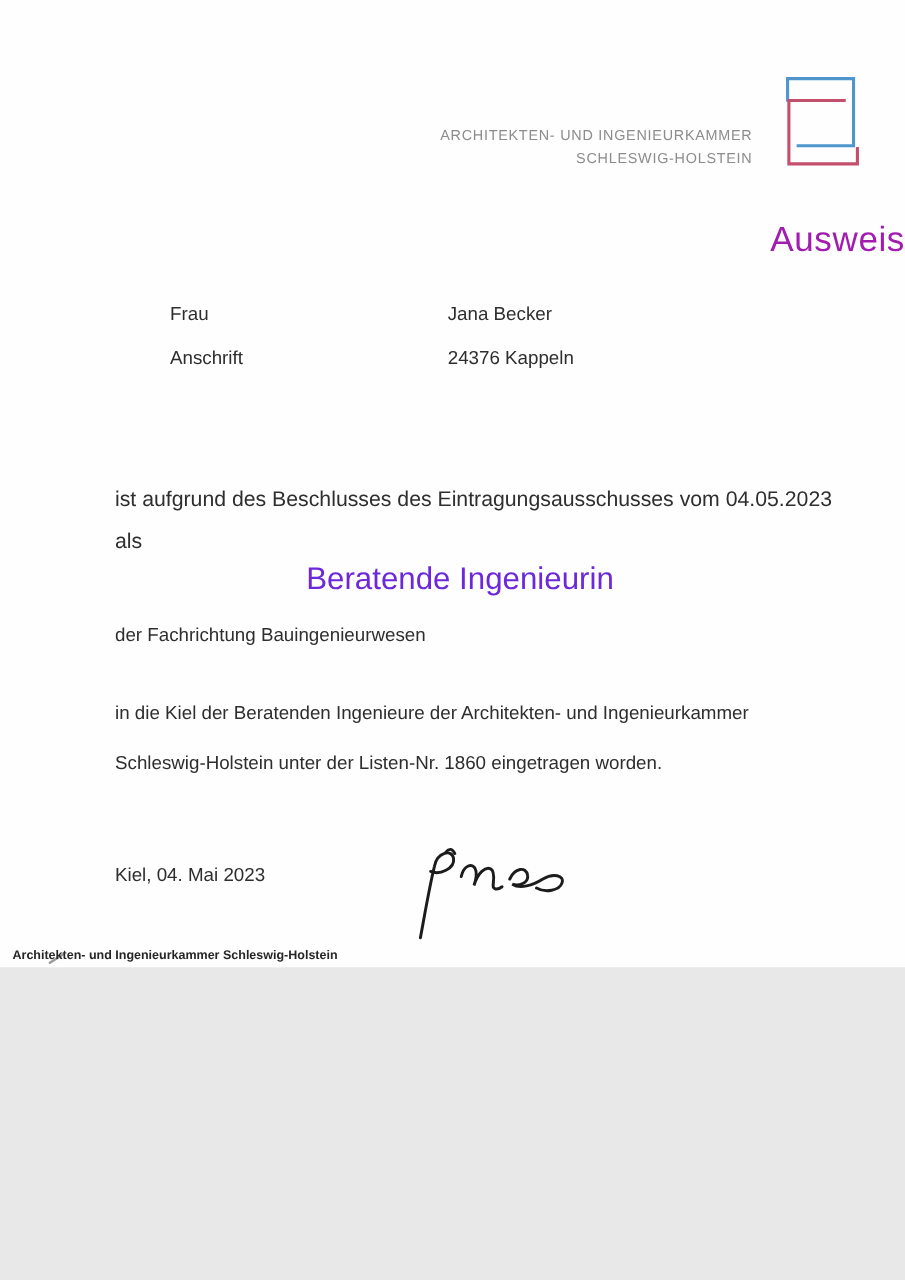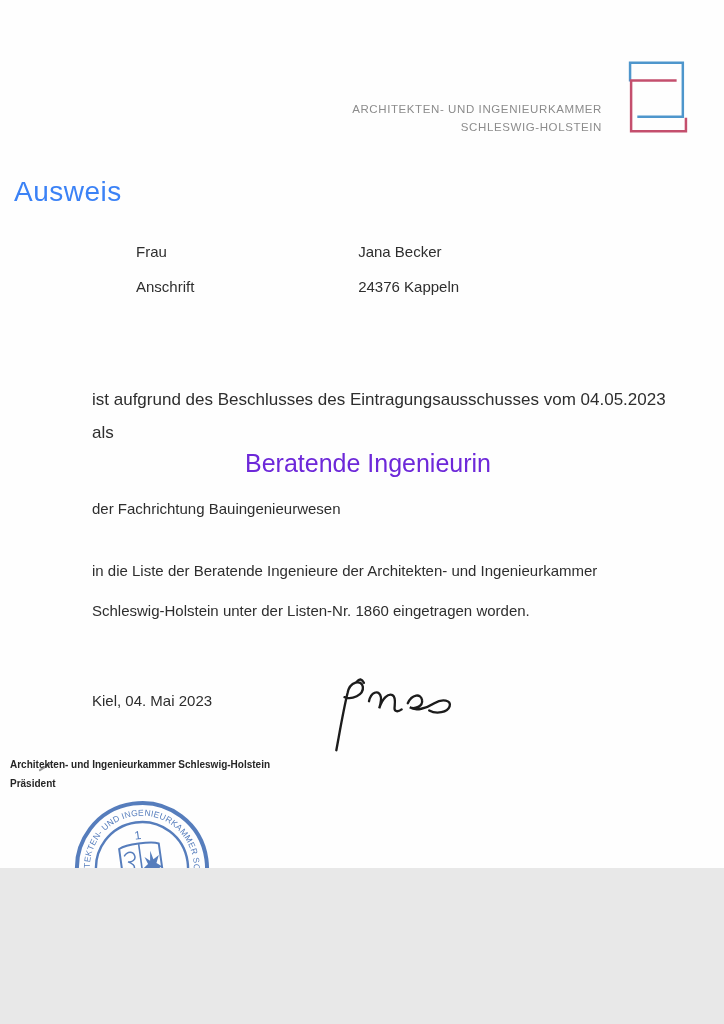--- a/index.html
+++ b/index.html
@@ -1,18 +1,18 @@
 <!DOCTYPE html>
 <html style="--logo-blue: #4e96cc; --logo-red: #c44f6d; --logo-gray: #8c8c8c; --stamp-blue: #3f6cb4;"><head>
 <meta charset="utf-8">
 <style>
   html,body{margin:0;padding:0;background:#e8e8e8;}
   .page{
     position:relative;
-    width:724px;height:868px;
+    width:724px;height:774px;
     margin:0 auto;
     background:#fefefe;
     font-family:"Liberation Sans","DejaVu Sans",sans-serif;
     color:#2e2e2e;
     overflow:hidden;
   }
   
   .letterhead-text{
     position:absolute;top:100px;right:122px;
     text-align:right;
@@ -20,22 +20,22 @@
     color:var(--logo-gray,#8c8c8c);
     line-height:18px;
   }
   .logo-squares{position:absolute;top:60px;right:36px;width:60px;height:74px;}
   .stroke-blue{stroke:var(--logo-blue,#4e96cc);}
   .stroke-red{stroke:var(--logo-red,#c44f6d);}
 
   
   .doc-title{
     position:absolute;top:176px;left:0;right:0;
-    text-align:left;padding-left:14px;
-    font-size:28px;letter-spacing:0.5px;color:#3b82f6;
+    text-align:right;padding-left:14px;
+    font-size:28px;letter-spacing:0.5px;color:#a21caf;
   }
 
   
   .fields{position:absolute;top:243px;left:92px;}
   .field-row{height:35px;font-size:15px;margin-left:44px;}
   .field-label{display:inline-block;width:218px;}
   .field-value{display:inline-block;}
 
   
   .body-para{position:absolute;top:383px;left:92px;right:48px;font-size:17px;line-height:33px;}
@@ -99,21 +99,21 @@
 
   <div class="body-para">
     <div>ist aufgrund des Beschlusses des Eintragungsausschusses vom 04.05.2023</div>
     <div>als</div>
   </div>
 
   <div class="designation">Beratende Ingenieurin</div>
   <div class="specialization">der Fachrichtung Bauingenieurwesen</div>
 
   <div class="registration">
-    <div>in die Liste der Beratende Ingenieure der Architekten- und Ingenieurkammer</div>
+    <div>in die Kiel der Beratenden Ingenieure der Architekten- und Ingenieurkammer</div>
     <div>Schleswig-Holstein unter der Listen-Nr. 1860 eingetragen worden.</div>
   </div>
 
   <div class="place-date">Kiel, 04. Mai 2023</div>
 
   <svg class="signature" viewBox="0 0 145 75">
     <path d="M 16,72 C 19,56 23,32 27,16 C 29,5 41,2 42,10 C 43,18 31,23 24,20"></path>
     <path d="M 36,5 Q 40,0 43,6"></path>
     <path d="M 48,24 C 50,15 57,13 59,18 C 61,22 59,28 58,31 C 61,21 67,16 71,18 C 75,20 73,28 73,31 C 73,34 76,35 80,32"></path>
     <path d="M 86,26 C 90,17 99,16 100,23 C 101,29 93,32 88,30 C 94,34 104,31 112,26 C 120,21 129,23 127,29 C 125,35 114,37 107,33"></path>

